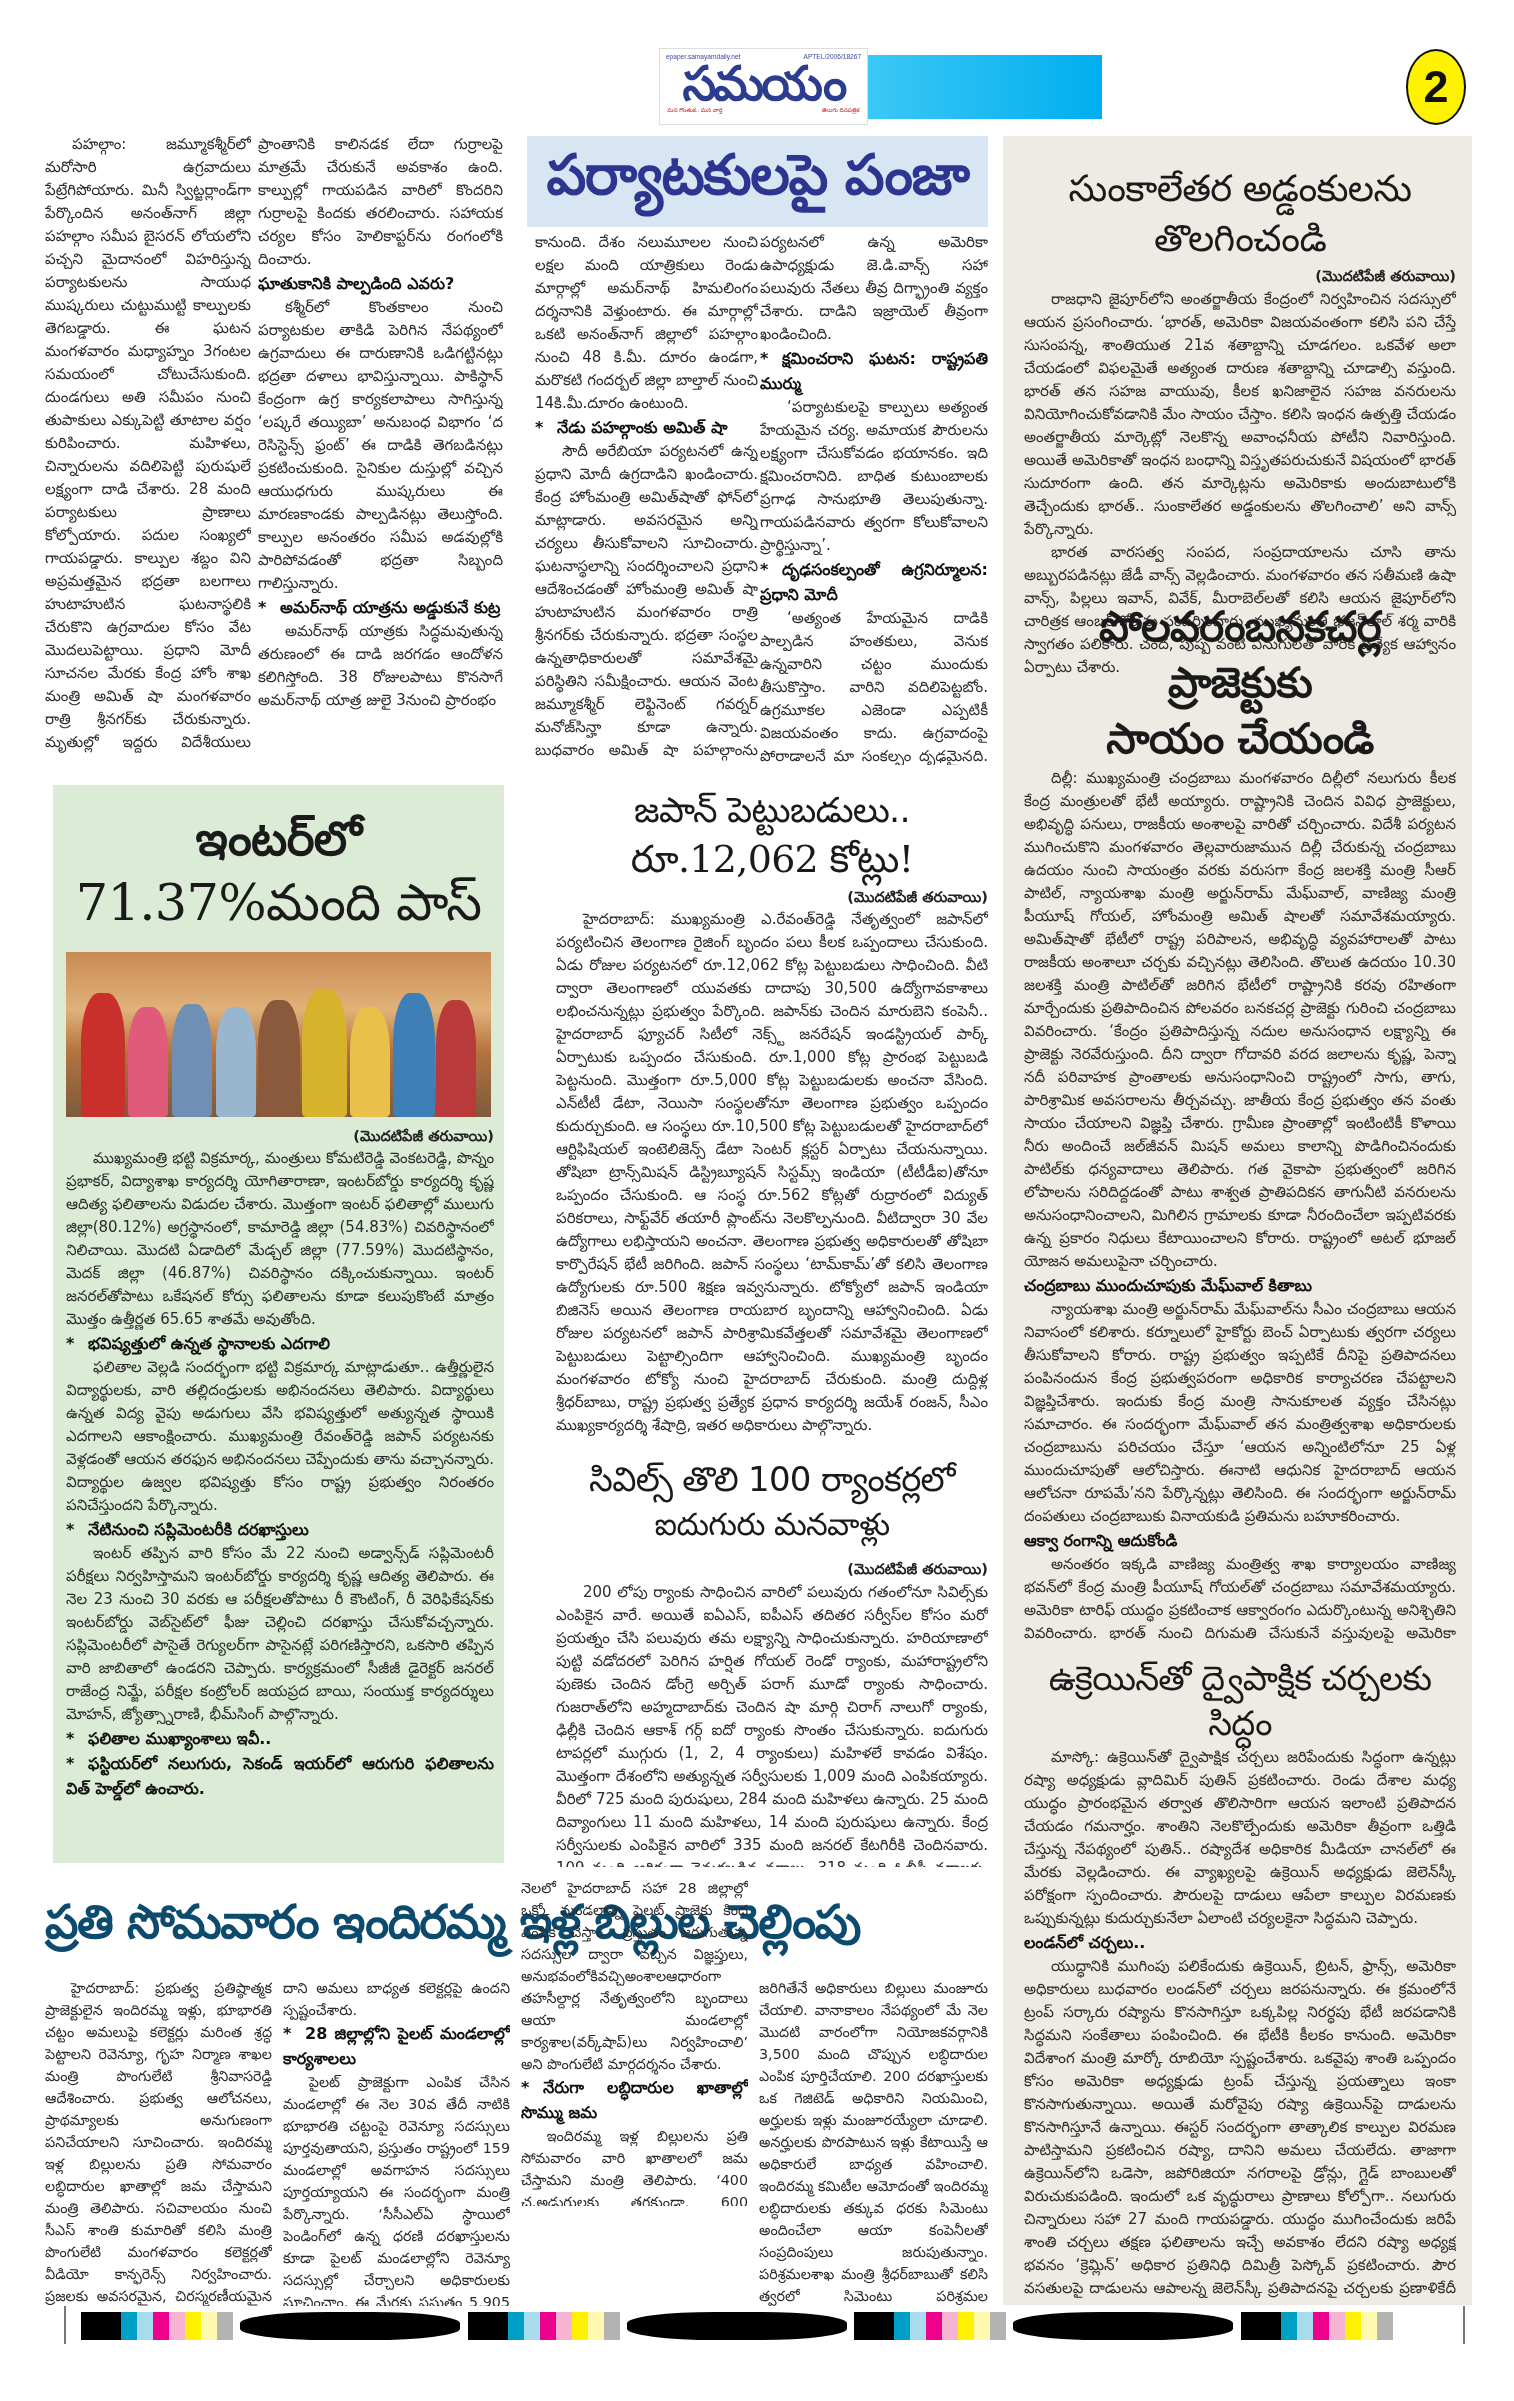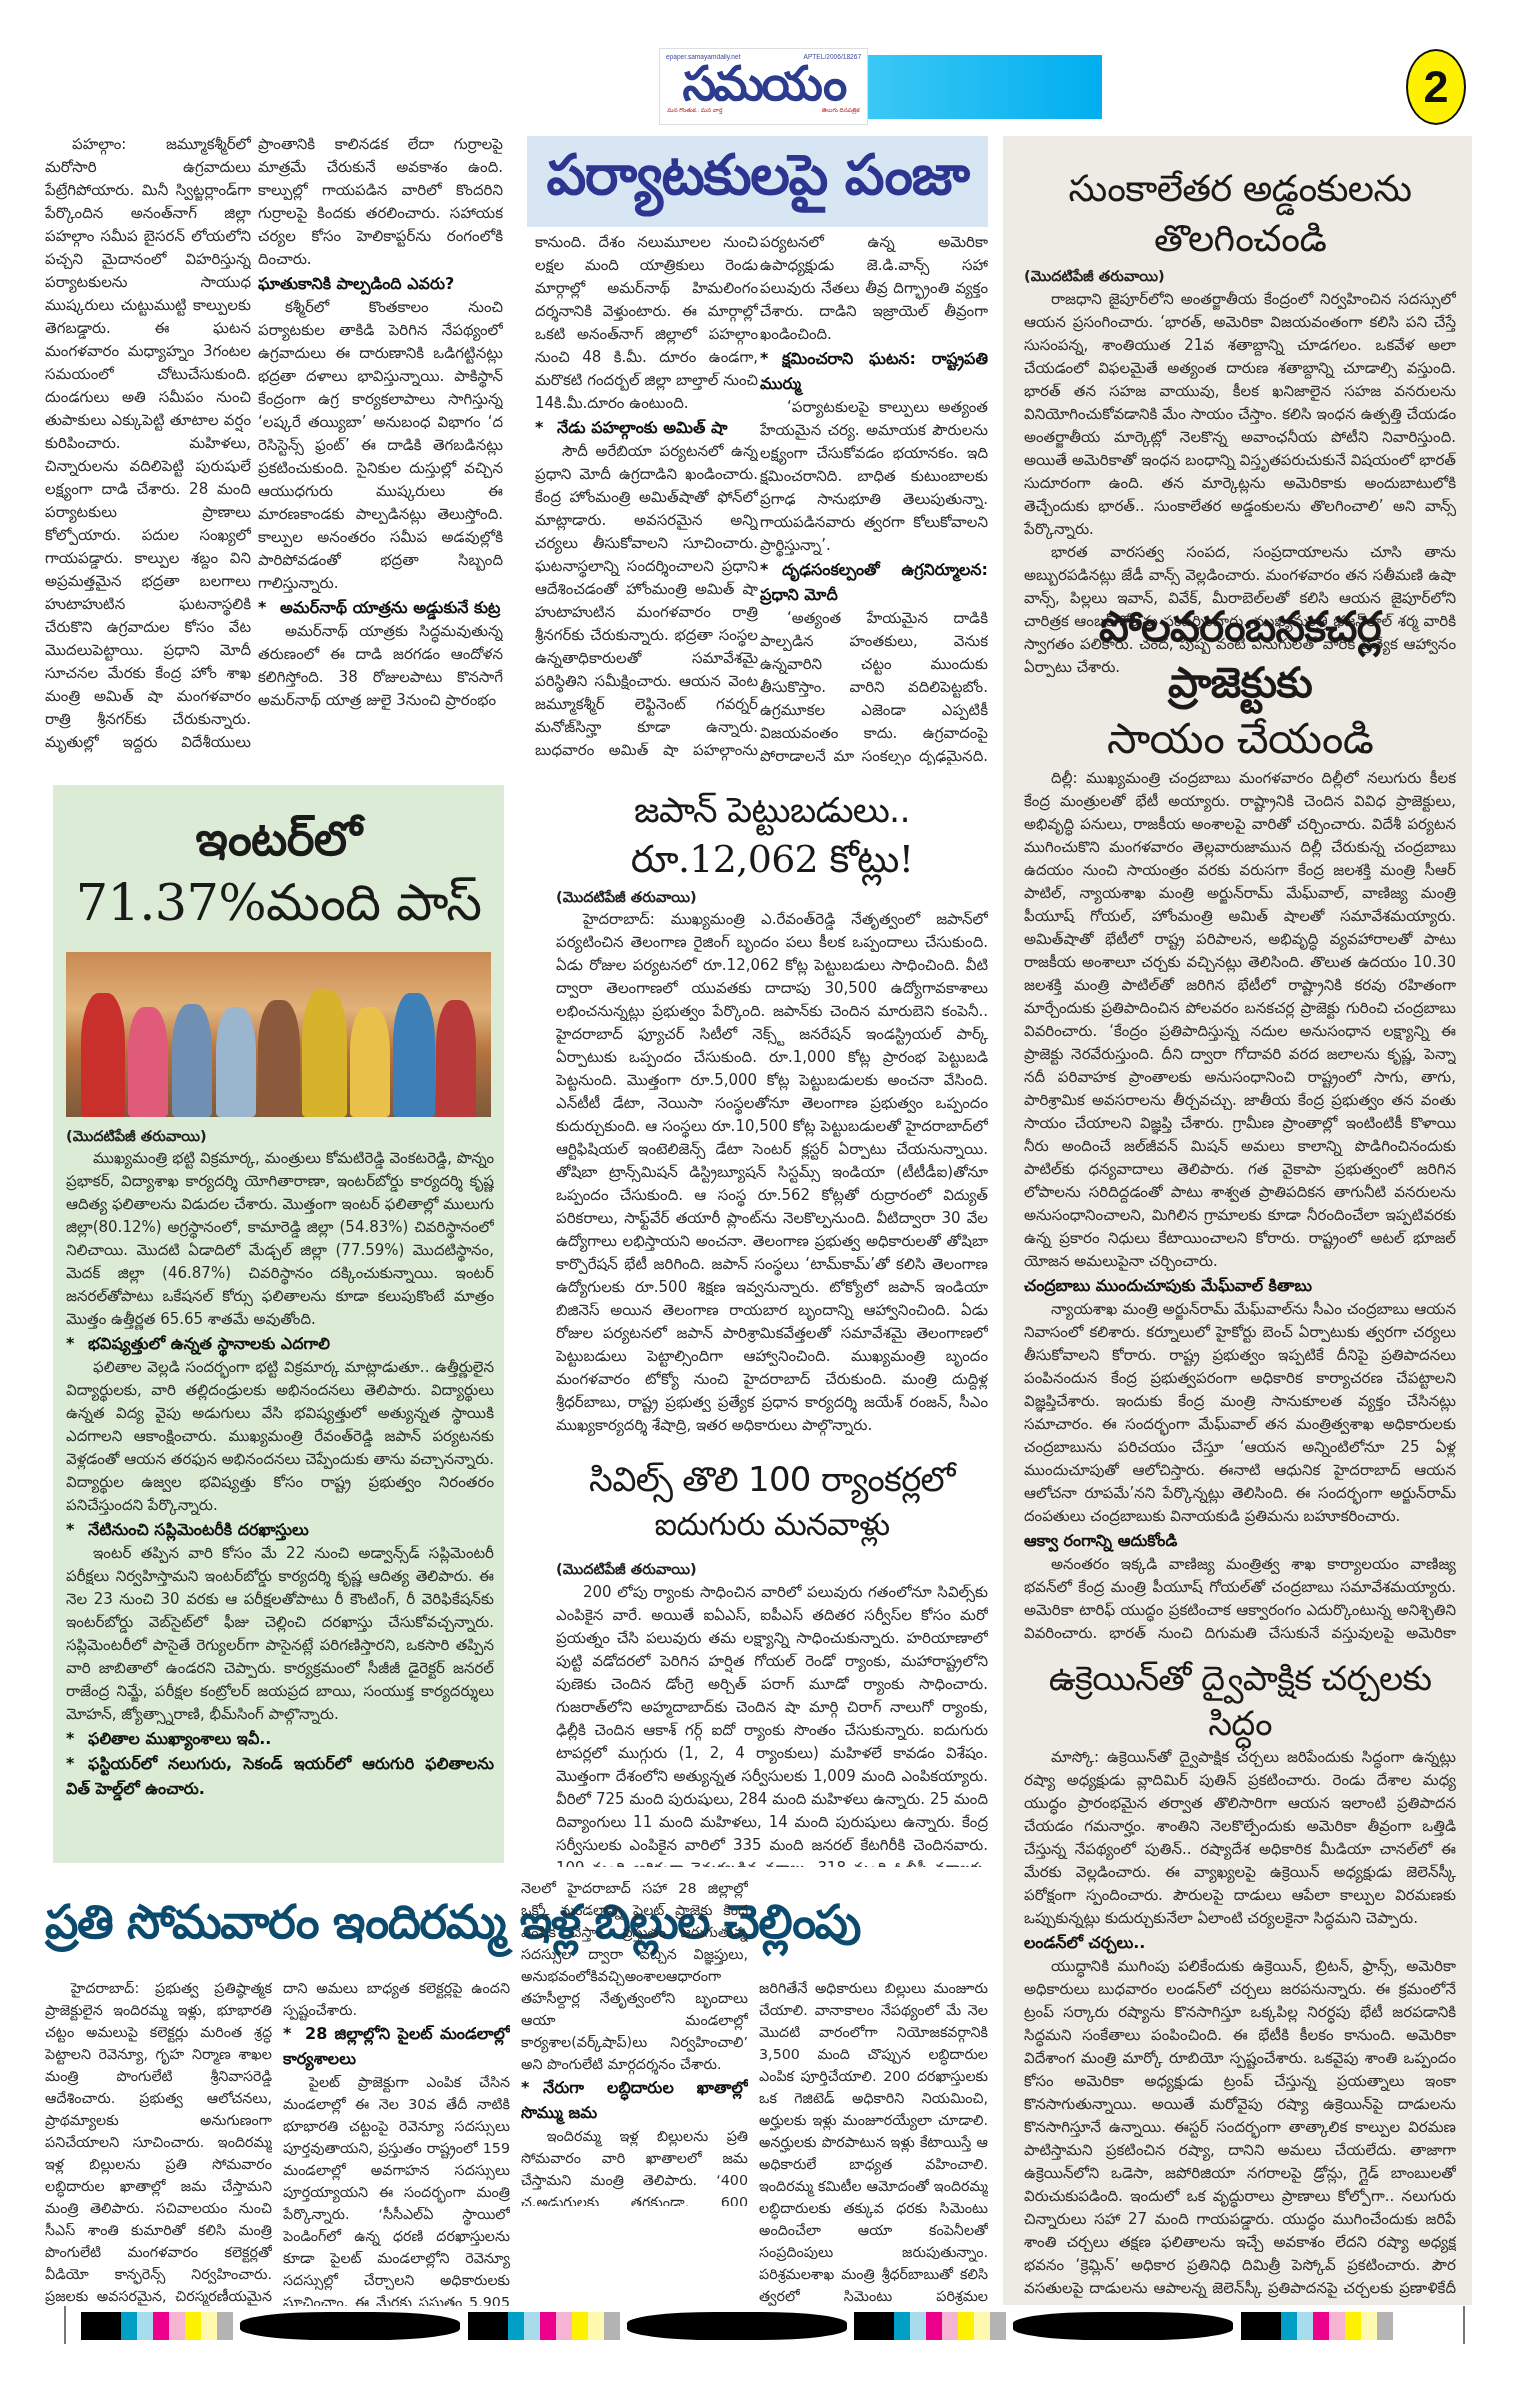--- a/index.html
+++ b/index.html
@@ -14,21 +14,21 @@
 .hdr-logo .name{font:bold 48px "DejaVu Serif",serif;color:#2c3d8f;line-height:48px;margin-top:-1.5px;letter-spacing:-2.9px}
 .hdr-logo .tag{font:5.9px "Liberation Sans",sans-serif;color:#b22;display:flex;justify-content:space-between;padding:0 7.3px}
 .hdr-cyan2{position:absolute;left:813px;top:0;width:234px;height:64px;background:linear-gradient(90deg,#3cc8f5,#00aeef)}
 .hdr-url{position:absolute;left:1047px;top:0;width:370px;height:64px;background:#2e3192;color:#fff;font:26px "Liberation Serif",serif;display:flex;align-items:center;padding-left:23.4px;letter-spacing:-0.4px}
 .hdr-page{position:absolute;left:1351px;top:-5.9px;width:60px;height:76px;border-radius:50%;background:#fff200;border:2.9px solid #111;font:bold 45px "Liberation Sans",sans-serif;color:#111;display:flex;align-items:center;justify-content:center}
 .col{position:absolute;font:15px/23px "DejaVu Sans",sans-serif;color:#2a2a2a;text-align:justify;overflow:hidden}
 .col p{text-indent:1.8em}
 .col p.noind{text-indent:0}
 .sub{font-weight:bold;color:#111;font-size:16px;line-height:25px;text-indent:0!important}
 .star{display:inline-block;width:22px}
-.cont{text-align:left;font-weight:bold;font-size:14.6px;line-height:23.4px;color:#222}
+.cont{text-align:right;font-weight:bold;font-size:14.6px;line-height:23.4px;color:#222}
 .main-hl{position:absolute;left:527px;top:136px;width:461px;height:91px;background:#d8e6f3;color:#2c3590;font:bold 56px "DejaVu Sans",sans-serif;display:flex;align-items:center;justify-content:center;letter-spacing:-1.5px}
 .right-box{position:absolute;left:1003px;top:136px;width:469px;height:2169px;background:#eeebe4}
 .hl-black{font-family:"DejaVu Sans",sans-serif;color:#1a1a1a;text-align:center;letter-spacing:-0.7px}
 .inter-box{position:absolute;left:53px;top:785px;width:451px;height:1078px;background:#dcebd5}
 .photo{position:absolute;left:66px;top:952px;width:425px;height:165px;background:linear-gradient(180deg,#c98a52 0%,#e0b27a 35%,#b5733f 60%,#7d5a3c 100%);overflow:hidden}
 .photo .p{position:absolute;bottom:0;border-radius:40% 40% 4.4px 4.4px}
 .indir-hl{position:absolute;left:45px;top:1887px;width:944px;height:81px;color:#0c4a6e;font:bold 47px "DejaVu Sans",sans-serif;display:flex;align-items:center;letter-spacing:-1.5px}
 .colorbar{position:absolute;left:81px;top:2312px;width:1354px;height:28px;display:flex}
 .colorbar span{display:block;height:100%}
 .reg{position:absolute;top:2306px;width:1.5px;height:38px;background:#777}
@@ -83,21 +83,21 @@
 <div class="col" style="left:1024px;top:157px;width:432px;height:578px">
   <div class="hl-black" style="font-size:37px;line-height:50px;margin-top:7.3px">సుంకాలేతర అడ్డంకులను</div>
   <div class="hl-black" style="font-size:37px;line-height:50px">తొలగించండి</div>
   <div class="cont">(మొదటిపేజీ తరువాయి)</div>
   <p>రాజధాని జైపూర్‌లోని అంతర్జాతీయ కేంద్రంలో నిర్వహించిన సదస్సులో ఆయన ప్రసంగించారు. ‘భారత్, అమెరికా విజయవంతంగా కలిసి పని చేస్తే సుసంపన్న, శాంతియుత 21వ శతాబ్దాన్ని చూడగలం. ఒకవేళ అలా చేయడంలో విఫలమైతే అత్యంత దారుణ శతాబ్దాన్ని చూడాల్సి వస్తుంది. భారత్ తన సహజ వాయువు, కీలక ఖనిజాలైన సహజ వనరులను వినియోగించుకోవడానికి మేం సాయం చేస్తాం. కలిసి ఇంధన ఉత్పత్తి చేయడం అంతర్జాతీయ మార్కెట్లో నెలకొన్న అవాంఛనీయ పోటీని నివారిస్తుంది. అయితే అమెరికాతో ఇంధన బంధాన్ని విస్తృతపరుచుకునే విషయంలో భారత్ సుదూరంగా ఉంది. తన మార్కెట్లను అమెరికాకు అందుబాటులోకి తెచ్చేందుకు భారత్.. సుంకాలేతర అడ్డంకులను తొలగించాలి’ అని వాన్స్ పేర్కొన్నారు.</p>
   <p>భారత వారసత్వ సంపద, సంప్రదాయాలను చూసి తాను అబ్బురపడినట్లు జేడీ వాన్స్ వెల్లడించారు. మంగళవారం తన సతీమణి ఉషా వాన్స్, పిల్లలు ఇవాన్, వివేక్, మీరాబెల్‌లతో కలిసి ఆయన జైపూర్‌లోని చారిత్రక ఆంబర్ కోటను సందర్శించారు. ముఖ్యమంత్రి భజన్‌లాల్ శర్మ వారికి స్వాగతం పలికారు. చంద, పుష్ప వంటి ఏనుగులతో వారికి ప్రత్యేక ఆహ్వానం ఏర్పాటు చేశారు.</p>
 </div>
 
 <div class="col" style="left:1024px;top:593px;width:432px;height:1054px">
   <div class="hl-black" style="font-weight:bold;font-size:42px;line-height:56px;margin-top:5.9px">పోలవరంబనకచర్ల ప్రాజెక్టుకు</div>
-  <div class="hl-black" style="font-weight:normal;font-size:42px;line-height:56px">సాయం చేయండి</div>
+  <div class="hl-black" style="font-weight:bold;font-size:42px;line-height:56px">సాయం చేయండి</div>
   <p>దిల్లీ: ముఖ్యమంత్రి చంద్రబాబు మంగళవారం దిల్లీలో నలుగురు కీలక కేంద్ర మంత్రులతో భేటీ అయ్యారు. రాష్ట్రానికి చెందిన వివిధ ప్రాజెక్టులు, అభివృద్ధి పనులు, రాజకీయ అంశాలపై వారితో చర్చించారు. విదేశీ పర్యటన ముగించుకొని మంగళవారం తెల్లవారుజామున దిల్లీ చేరుకున్న చంద్రబాబు ఉదయం నుంచి సాయంత్రం వరకు వరుసగా కేంద్ర జలశక్తి మంత్రి సీఆర్ పాటిల్, న్యాయశాఖ మంత్రి అర్జున్‌రామ్ మేఘ్‌వాల్, వాణిజ్య మంత్రి పీయూష్ గోయల్, హోంమంత్రి అమిత్ షాలతో సమావేశమయ్యారు. అమిత్‌షాతో భేటీలో రాష్ట్ర పరిపాలన, అభివృద్ధి వ్యవహారాలతో పాటు రాజకీయ అంశాలూ చర్చకు వచ్చినట్లు తెలిసింది. తొలుత ఉదయం 10.30 జలశక్తి మంత్రి పాటిల్‌తో జరిగిన భేటీలో రాష్ట్రానికి కరవు రహితంగా మార్చేందుకు ప్రతిపాదించిన పోలవరం బనకచర్ల ప్రాజెక్టు గురించి చంద్రబాబు వివరించారు. ‘కేంద్రం ప్రతిపాదిస్తున్న నదుల అనుసంధాన లక్ష్యాన్ని ఈ ప్రాజెక్టు నెరవేరుస్తుంది. దీని ద్వారా గోదావరి వరద జలాలను కృష్ణ, పెన్నా నదీ పరివాహక ప్రాంతాలకు అనుసంధానించి రాష్ట్రంలో సాగు, తాగు, పారిశ్రామిక అవసరాలను తీర్చవచ్చు. జాతీయ కేంద్ర ప్రభుత్వం తన వంతు సాయం చేయాలని విజ్ఞప్తి చేశారు. గ్రామీణ ప్రాంతాల్లో ఇంటింటికీ కొళాయి నీరు అందించే జల్‌జీవన్ మిషన్ అమలు కాలాన్ని పొడిగించినందుకు పాటిల్‌కు ధన్యవాదాలు తెలిపారు. గత వైకాపా ప్రభుత్వంలో జరిగిన లోపాలను సరిదిద్దడంతో పాటు శాశ్వత ప్రాతిపదికన తాగునీటి వనరులను అనుసంధానించాలని, మిగిలిన గ్రామాలకు కూడా నీరందించేలా ఇప్పటివరకు ఉన్న ప్రకారం నిధులు కేటాయించాలని కోరారు. రాష్ట్రంలో అటల్ భూజల్ యోజన అమలుపైనా చర్చించారు.</p>
   <div class="sub">చంద్రబాబు ముందుచూపుకు మేఘ్‌వాల్ కితాబు</div>
   <p>న్యాయశాఖ మంత్రి అర్జున్‌రామ్ మేఘ్‌వాల్‌ను సీఎం చంద్రబాబు ఆయన నివాసంలో కలిశారు. కర్నూలులో హైకోర్టు బెంచ్ ఏర్పాటుకు త్వరగా చర్యలు తీసుకోవాలని కోరారు. రాష్ట్ర ప్రభుత్వం ఇప్పటికే దీనిపై ప్రతిపాదనలు పంపినందున కేంద్ర ప్రభుత్వపరంగా అధికారిక కార్యాచరణ చేపట్టాలని విజ్ఞప్తిచేశారు. ఇందుకు కేంద్ర మంత్రి సానుకూలత వ్యక్తం చేసినట్లు సమాచారం. ఈ సందర్భంగా మేఘ్‌వాల్ తన మంత్రిత్వశాఖ అధికారులకు చంద్రబాబును పరిచయం చేస్తూ ‘ఆయన అన్నింటిలోనూ 25 ఏళ్ల ముందుచూపుతో ఆలోచిస్తారు. ఈనాటి ఆధునిక హైదరాబాద్ ఆయన ఆలోచనా రూపమే’నని పేర్కొన్నట్లు తెలిసింది. ఈ సందర్భంగా అర్జున్‌రామ్ దంపతులు చంద్రబాబుకు వినాయకుడి ప్రతిమను బహూకరించారు.</p>
   <div class="sub">ఆక్వా రంగాన్ని ఆదుకోండి</div>
   <p>అనంతరం ఇక్కడి వాణిజ్య మంత్రిత్వ శాఖ కార్యాలయం వాణిజ్య భవన్‌లో కేంద్ర మంత్రి పీయూష్ గోయల్‌తో చంద్రబాబు సమావేశమయ్యారు. అమెరికా టారిఫ్ యుద్ధం ప్రకటించాక ఆక్వారంగం ఎదుర్కొంటున్న అనిశ్చితిని వివరించారు. భారత్ నుంచి దిగుమతి చేసుకునే వస్తువులపై అమెరికా అధ్యక్షుడు ట్రంప్ 26% సుంకాలు విధించడం ఏపీలో మత్స్య రంగానికి తీరని నష్టం చేకూర్చేలా ఉన్నందున కేంద్రం ప్రత్యామ్నాయ చర్యలు తీసుకోవాలని కోరారు. ఇందుకోసం స్వల్ప, మధ్య, దీర్ఘకాలిక చర్యలు చేపట్టాలని కోరారు. రాష్ట్రానికి కేంద్ర ప్రభుత్వం మంజూరు చేసిన కొప్పర్తి, ఓర్వకల్లు పారిశ్రామిక కారిడార్ల అభివృద్ధిపైనా చర్చించారు. వీటికి బడ్జెట్‌లో కేటాయించిన నిధులను వినియోగించుకొని త్వరగా మౌలిక వసతుల కల్పనకు సహకరించాలని కోరారు. ప్రకాశం జిల్లాలో ఉప్పు భూములను కేంద్రం రాష్ట్రానికి అప్పగించే అంశం పైనా చర్చ జరిపారు.</p>
 </div>
 
 <div class="col" style="left:1024px;top:1656px;width:432px;height:644px">
   <div class="hl-black" style="font-size:34px;line-height:45px">ఉక్రెయిన్‌తో ద్వైపాక్షిక చర్చలకు సిద్ధం</div>
   <p>మాస్కో: ఉక్రెయిన్‌తో ద్వైపాక్షిక చర్చలు జరిపేందుకు సిద్ధంగా ఉన్నట్లు రష్యా అధ్యక్షుడు వ్లాదిమిర్ పుతిన్ ప్రకటించారు. రెండు దేశాల మధ్య యుద్ధం ప్రారంభమైన తర్వాత తొలిసారిగా ఆయన ఇలాంటి ప్రతిపాదన చేయడం గమనార్హం. శాంతిని నెలకొల్పేందుకు అమెరికా తీవ్రంగా ఒత్తిడి చేస్తున్న నేపథ్యంలో పుతిన్.. రష్యాదేశ అధికారిక మీడియా చానల్‌లో ఈ మేరకు వెల్లడించారు. ఈ వ్యాఖ్యలపై ఉక్రెయిన్ అధ్యక్షుడు జెలెన్‌స్కీ పరోక్షంగా స్పందించారు. పౌరులపై దాడులు ఆపేలా కాల్పుల విరమణకు ఒప్పుకున్నట్లు కుదుర్చుకునేలా ఏలాంటి చర్యలకైనా సిద్ధమని చెప్పారు.</p>

